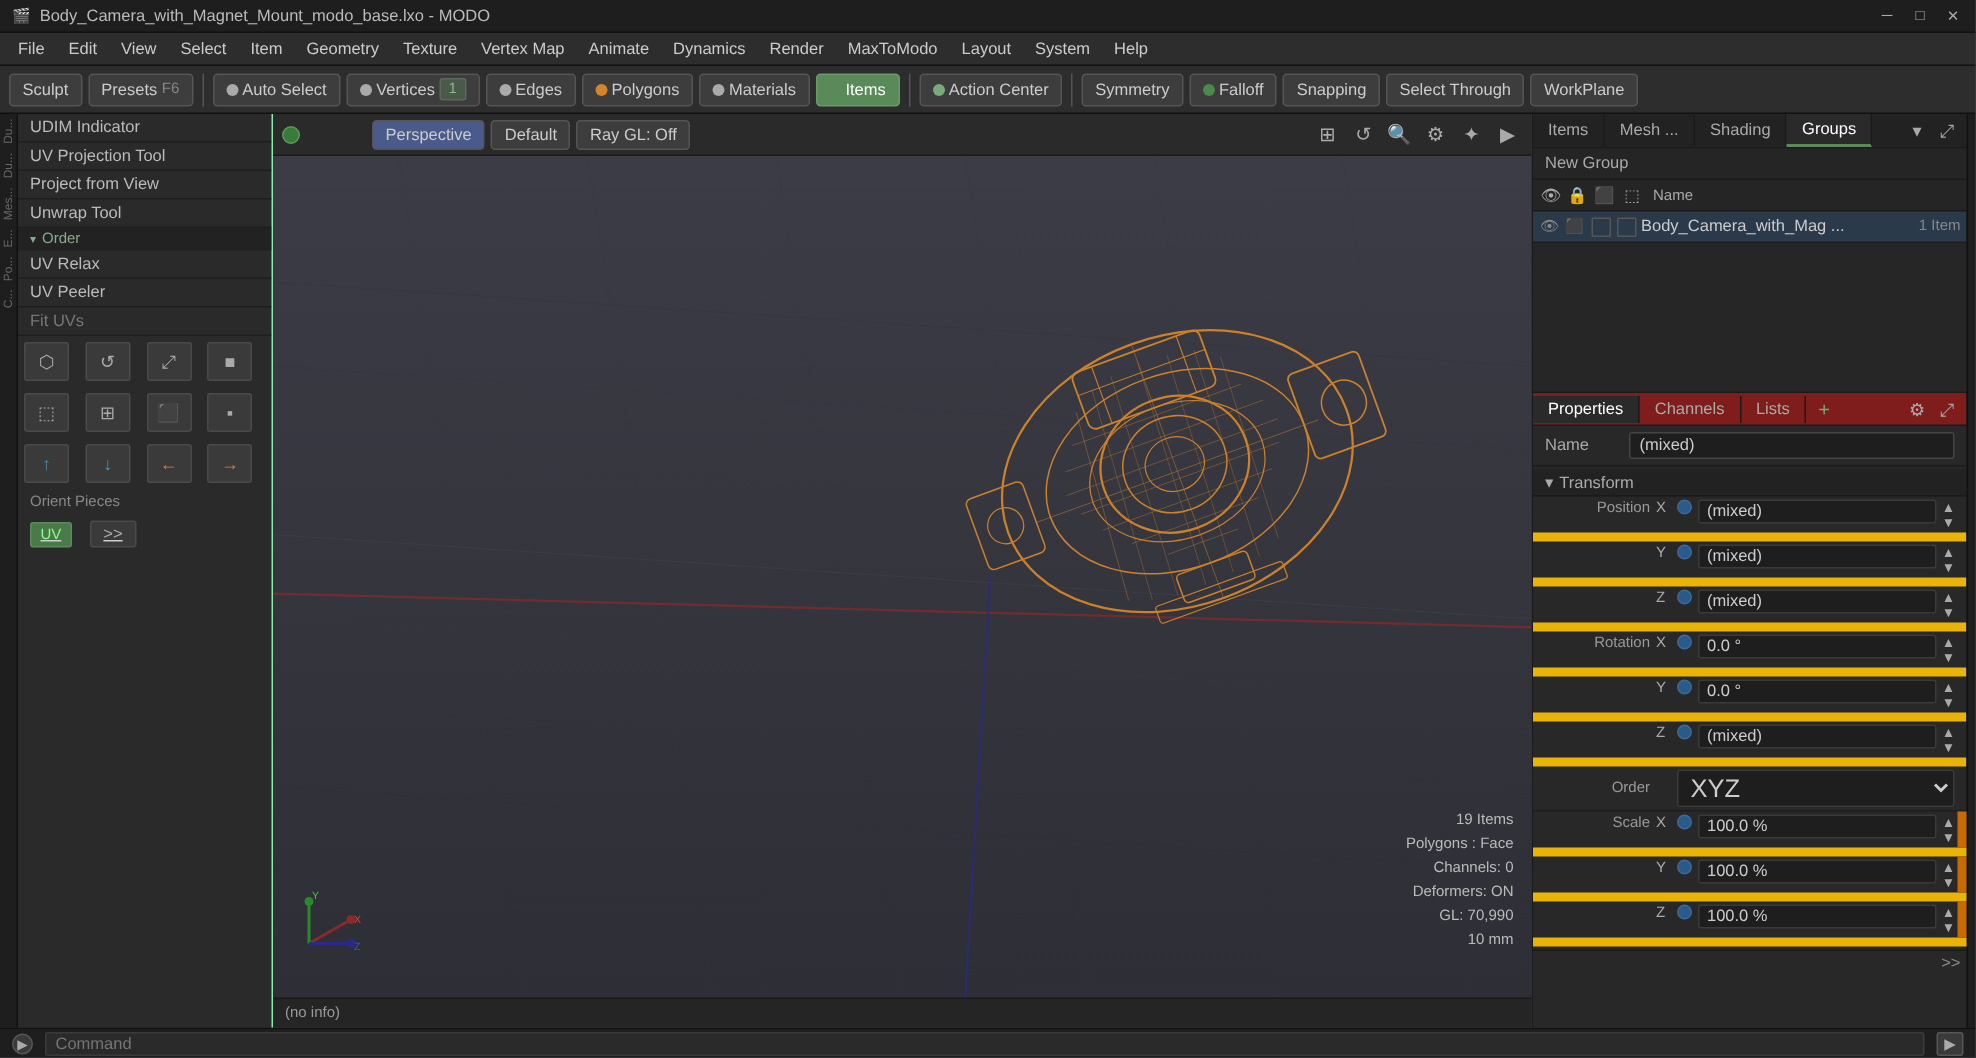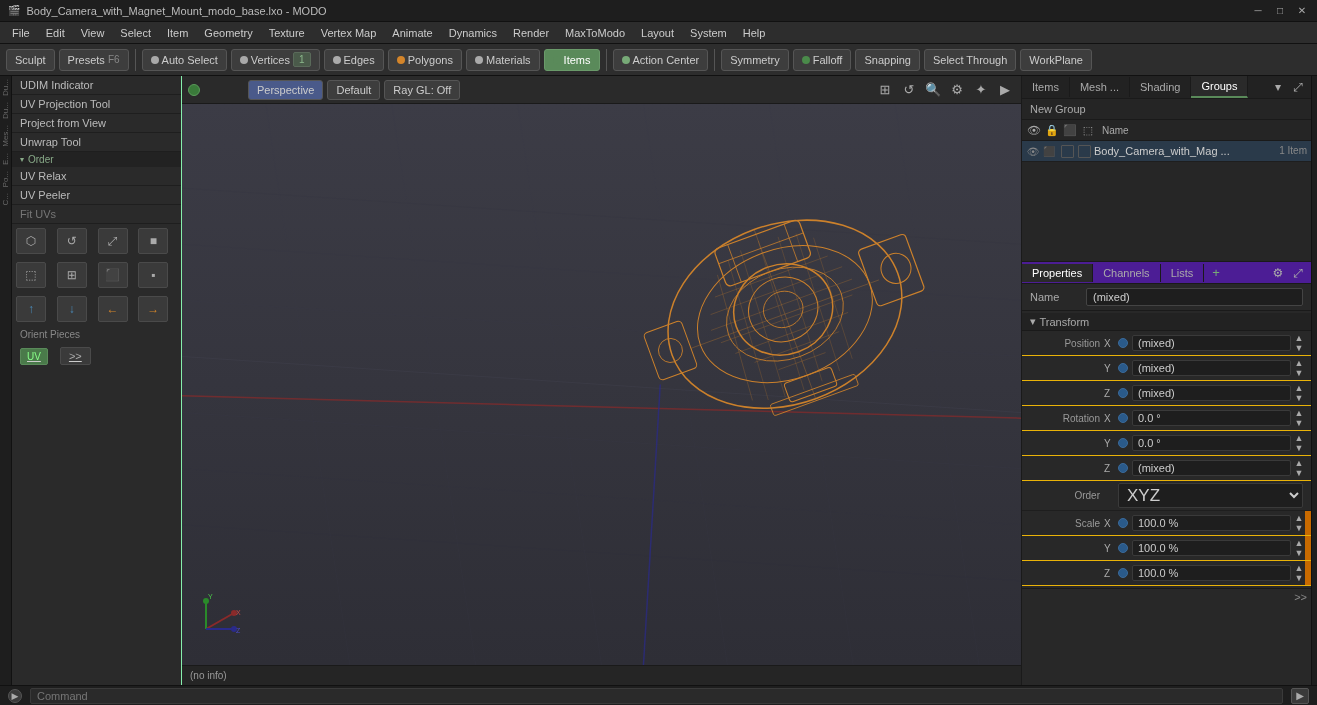--- a/index.html
+++ b/index.html
@@ -318,21 +318,21 @@
     .ili-sub { color: #888; font-size: 10px; padding-left: 18px; }
     
     .properties-panel {
       border-top: 1px solid #1a1a1a;
       background: #282828;
       display: flex;
       flex-direction: column;
     }
     .prop-tabs {
       display: flex;
-      background: #4c1d95;
+      background: #7f1d1d;
       border-bottom: 1px solid #1a1a1a;
       align-items: center;
     }
     .prop-tab {
       padding: 3px 10px;
       color: #aaa;
       cursor: pointer;
       font-size: 11px;
       border-right: 1px solid #1a1a1a;
     }
@@ -376,23 +376,23 @@
       padding: 2px 8px;
       background: #222;
       cursor: pointer;
       font-size: 11px;
       color: #aaa;
       border-bottom: 1px solid #1a1a1a;
       gap: 4px;
     }
     .prop-row {
       display: flex;
-      align-items: center;
+      align-items: flex-start;
       padding: 2px 8px 2px 8px;
-      border-bottom: 1px solid #eab308;
+      border-bottom: 6px solid #eab308;
       gap: 4px;
       min-height: 22px;
     }
     .prop-label { color: #999; font-size: 10px; text-align: right; min-width: 70px; }
     .prop-axis { color: #aaa; font-size: 10px; min-width: 10px; }
     .prop-dot {
       width: 10px; height: 10px; border-radius: 50%;
       border: 1px solid #666;
       display: inline-block;
       cursor: pointer;
@@ -732,20 +732,28 @@
           <line x1="8" y1="36" x2="36" y2="36" stroke="#2a2a8a" stroke-width="2"></line>
           <circle cx="36" cy="20" r="3" fill="#8a2a2a"></circle>
           <circle cx="8" cy="8" r="3" fill="#2a8a2a"></circle>
           <circle cx="36" cy="36" r="3" fill="#2a2a8a"></circle>
           <text x="38" y="22" fill="#c84a4a" font-size="7">X</text>
           <text x="10" y="6" fill="#4ac84a" font-size="7">Y</text>
           <text x="38" y="40" fill="#4a4ac8" font-size="7">Z</text>
         </svg>
       </div>
 
+      <div class="vp-info-overlay">
+        <div>19 Items</div>
+        <div>Polygons : Face</div>
+        <div>Channels: 0</div>
+        <div>Deformers: ON</div>
+        <div>GL: 70,990</div>
+        <div>10 mm</div>
+      </div>
     </div>
 
     <div class="viewport-status">
       <span>(no info)</span>
     </div>
   </div>
 
   <div id="right-panel">
 
     <div class="right-tabs">

